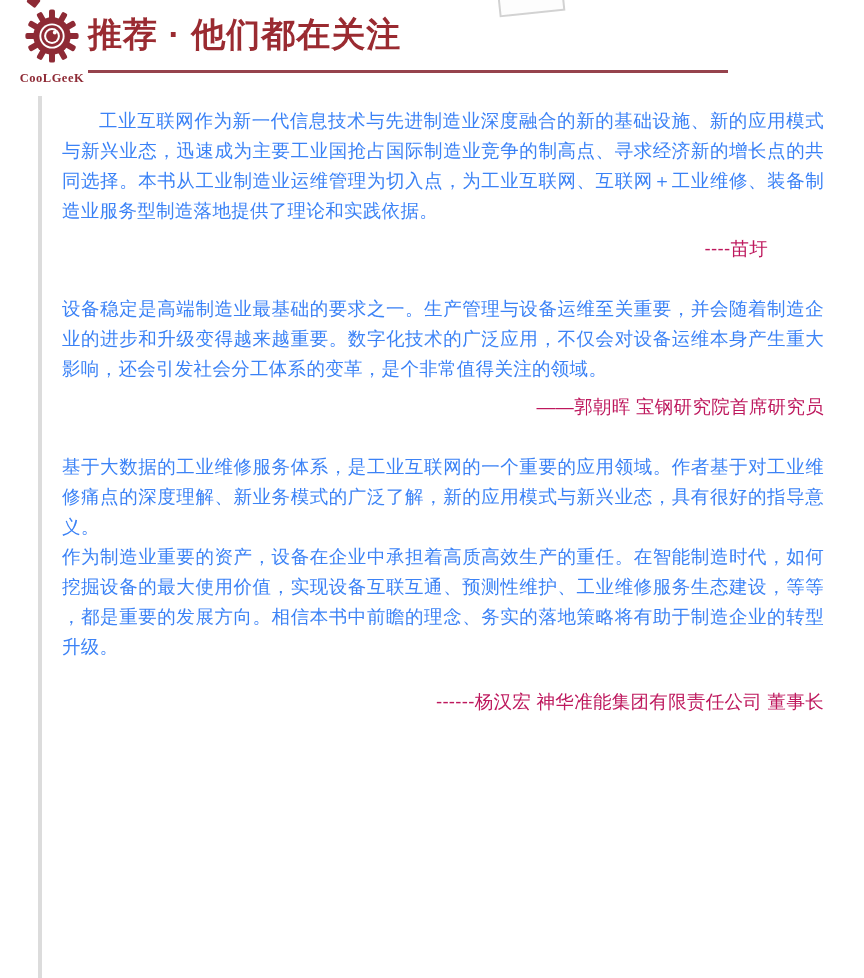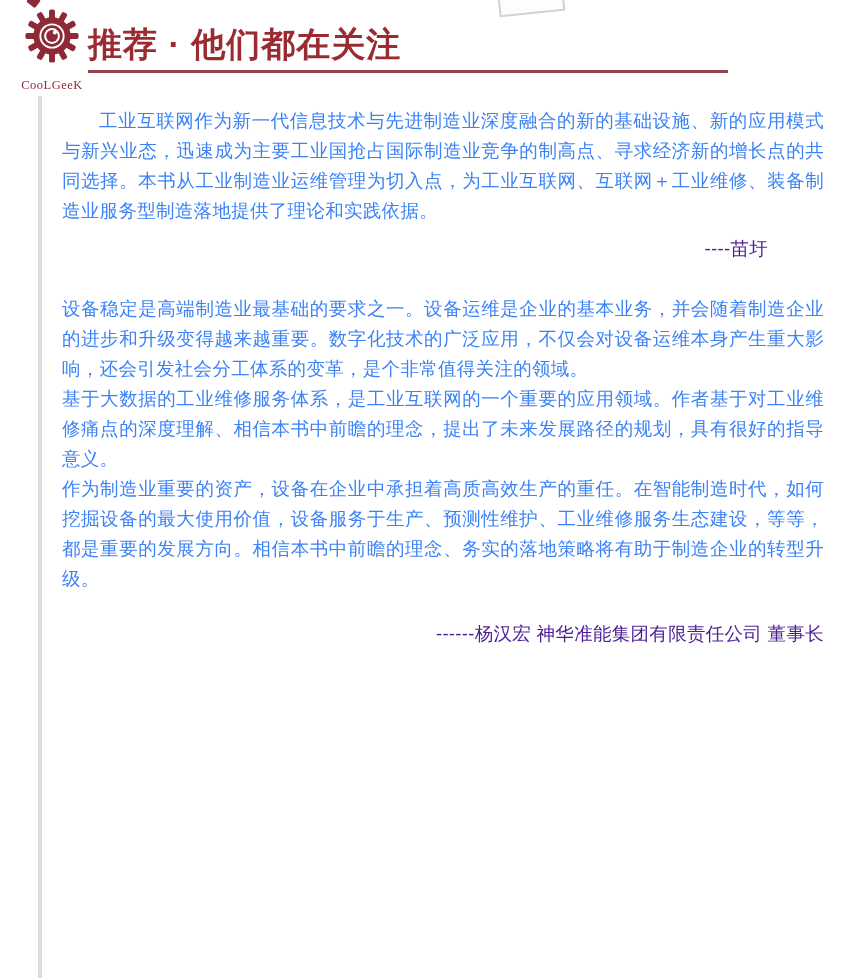--- a/index.html
+++ b/index.html
@@ -35,31 +35,31 @@
   
   .logo-wrap {
     position: absolute;
     left: 14px;
     top: 8px;
     width: 76px;
     text-align: center;
   }
   .logo-wrap svg { display: block; margin: 0 auto; }
   .brand-name {
-    margin-top: 14px;
+    margin-top: 7px;
     font-family: "Liberation Serif", serif;
-    font-weight: normal;
+    font-weight: bold;
     font-size: 12.5px;
     letter-spacing: 0.5px;
     color: #8e2a35;
   }
   .page-title {
     position: absolute;
     left: 88px;
-    top: 22px;
+    top: 12px;
     margin: 0;
     font-size: 34px;
     font-weight: bold;
     letter-spacing: 1px;
     color: #9a2b31;
     white-space: nowrap;
   }
   .title-rule {
     position: absolute;
     left: 88px;
@@ -91,21 +91,21 @@
     letter-spacing: 0.3px;
     overflow-wrap: anywhere;
     line-break: anywhere;
     text-align: justify;
   }
   .t-text.indent { text-indent: 2em; }
   .t-attr {
     margin: 8px 0 30px 0;
     font-size: 18.5px;
     line-height: 30px;
-    color: #4c1d95;
+    color: #be185d;
     text-align: right;
     letter-spacing: 0.3px;
   }
   .t-attr.pad-r { padding-right: 56px; }
   .t-attr.last { margin: 25px 0 0 0; }
 </style>
 </head>
 <body>
 
 <div class="page">
@@ -146,27 +146,28 @@
   <div class="left-rule"></div>
 
   <main class="content">
 
     <section>
       <p class="t-text indent">工业互联网作为新一代信息技术与先进制造业深度融合的新的基础设施、新的应用模式与新兴业态，迅速成为主要工业国抢占国际制造业竞争的制高点、寻求经济新的增长点的共同选择。本书从工业制造业运维管理为切入点，为工业互联网、互联网＋工业维修、装备制造业服务型制造落地提供了理论和实践依据。</p>
       <p class="t-attr pad-r">----苗圩</p>
     </section>
 
     <section>
-      <p class="t-text">设备稳定是高端制造业最基础的要求之一。设备运维是企业的基本业务，并会随着制造企业的进步和升级变得越来越重要。数字化技术的广泛应用，不仅会对设备运维本身产生重大影响，还会引发社会分工体系的变革，是个非常值得关注的领域。</p>
+      <p class="t-text">设备稳定是高端制造业最基础的要求之一。生产管理与设备运维至关重要，并会随着制造企业的进步和升级变得越来越重要。数字化技术的广泛应用，不仅会对设备运维本身产生重大影响，还会引发社会分工体系的变革，是个非常值得关注的领域。</p>
+      <p class="t-attr">——郭朝晖 宝钢研究院首席研究员</p>
     </section>
 
 
     <section>
-      <p class="t-text">基于大数据的工业维修服务体系，是工业互联网的一个重要的应用领域。作者基于对工业维修痛点的深度理解、相信本书中前瞻的理念，提出了未来发展路径的规划，具有很好的指导意义。</p>
+      <p class="t-text">基于大数据的工业维修服务体系，是工业互联网的一个重要的应用领域。作者基于对工业维修痛点的深度理解、新业务模式的广泛了解，新的应用模式与新兴业态，具有很好的指导意义。</p>
     </section>
 
     <section>
-      <p class="t-text">作为制造业重要的资产，设备在企业中承担着高质高效生产的重任。在智能制造时代，如何挖掘设备的最大使用价值，设备服务于生产、预测性维护、工业维修服务生态建设，等等，都是重要的发展方向。相信本书中前瞻的理念、务实的落地策略将有助于制造企业的转型升级。</p>
+      <p class="t-text">作为制造业重要的资产，设备在企业中承担着高质高效生产的重任。在智能制造时代，如何挖掘设备的最大使用价值，实现设备互联互通、预测性维护、工业维修服务生态建设，等等，都是重要的发展方向。相信本书中前瞻的理念、务实的落地策略将有助于制造企业的转型升级。</p>
       <p class="t-attr last">------杨汉宏  神华准能集团有限责任公司 董事长</p>
     </section>
 
   </main>
 </div>
 
 </body></html>

